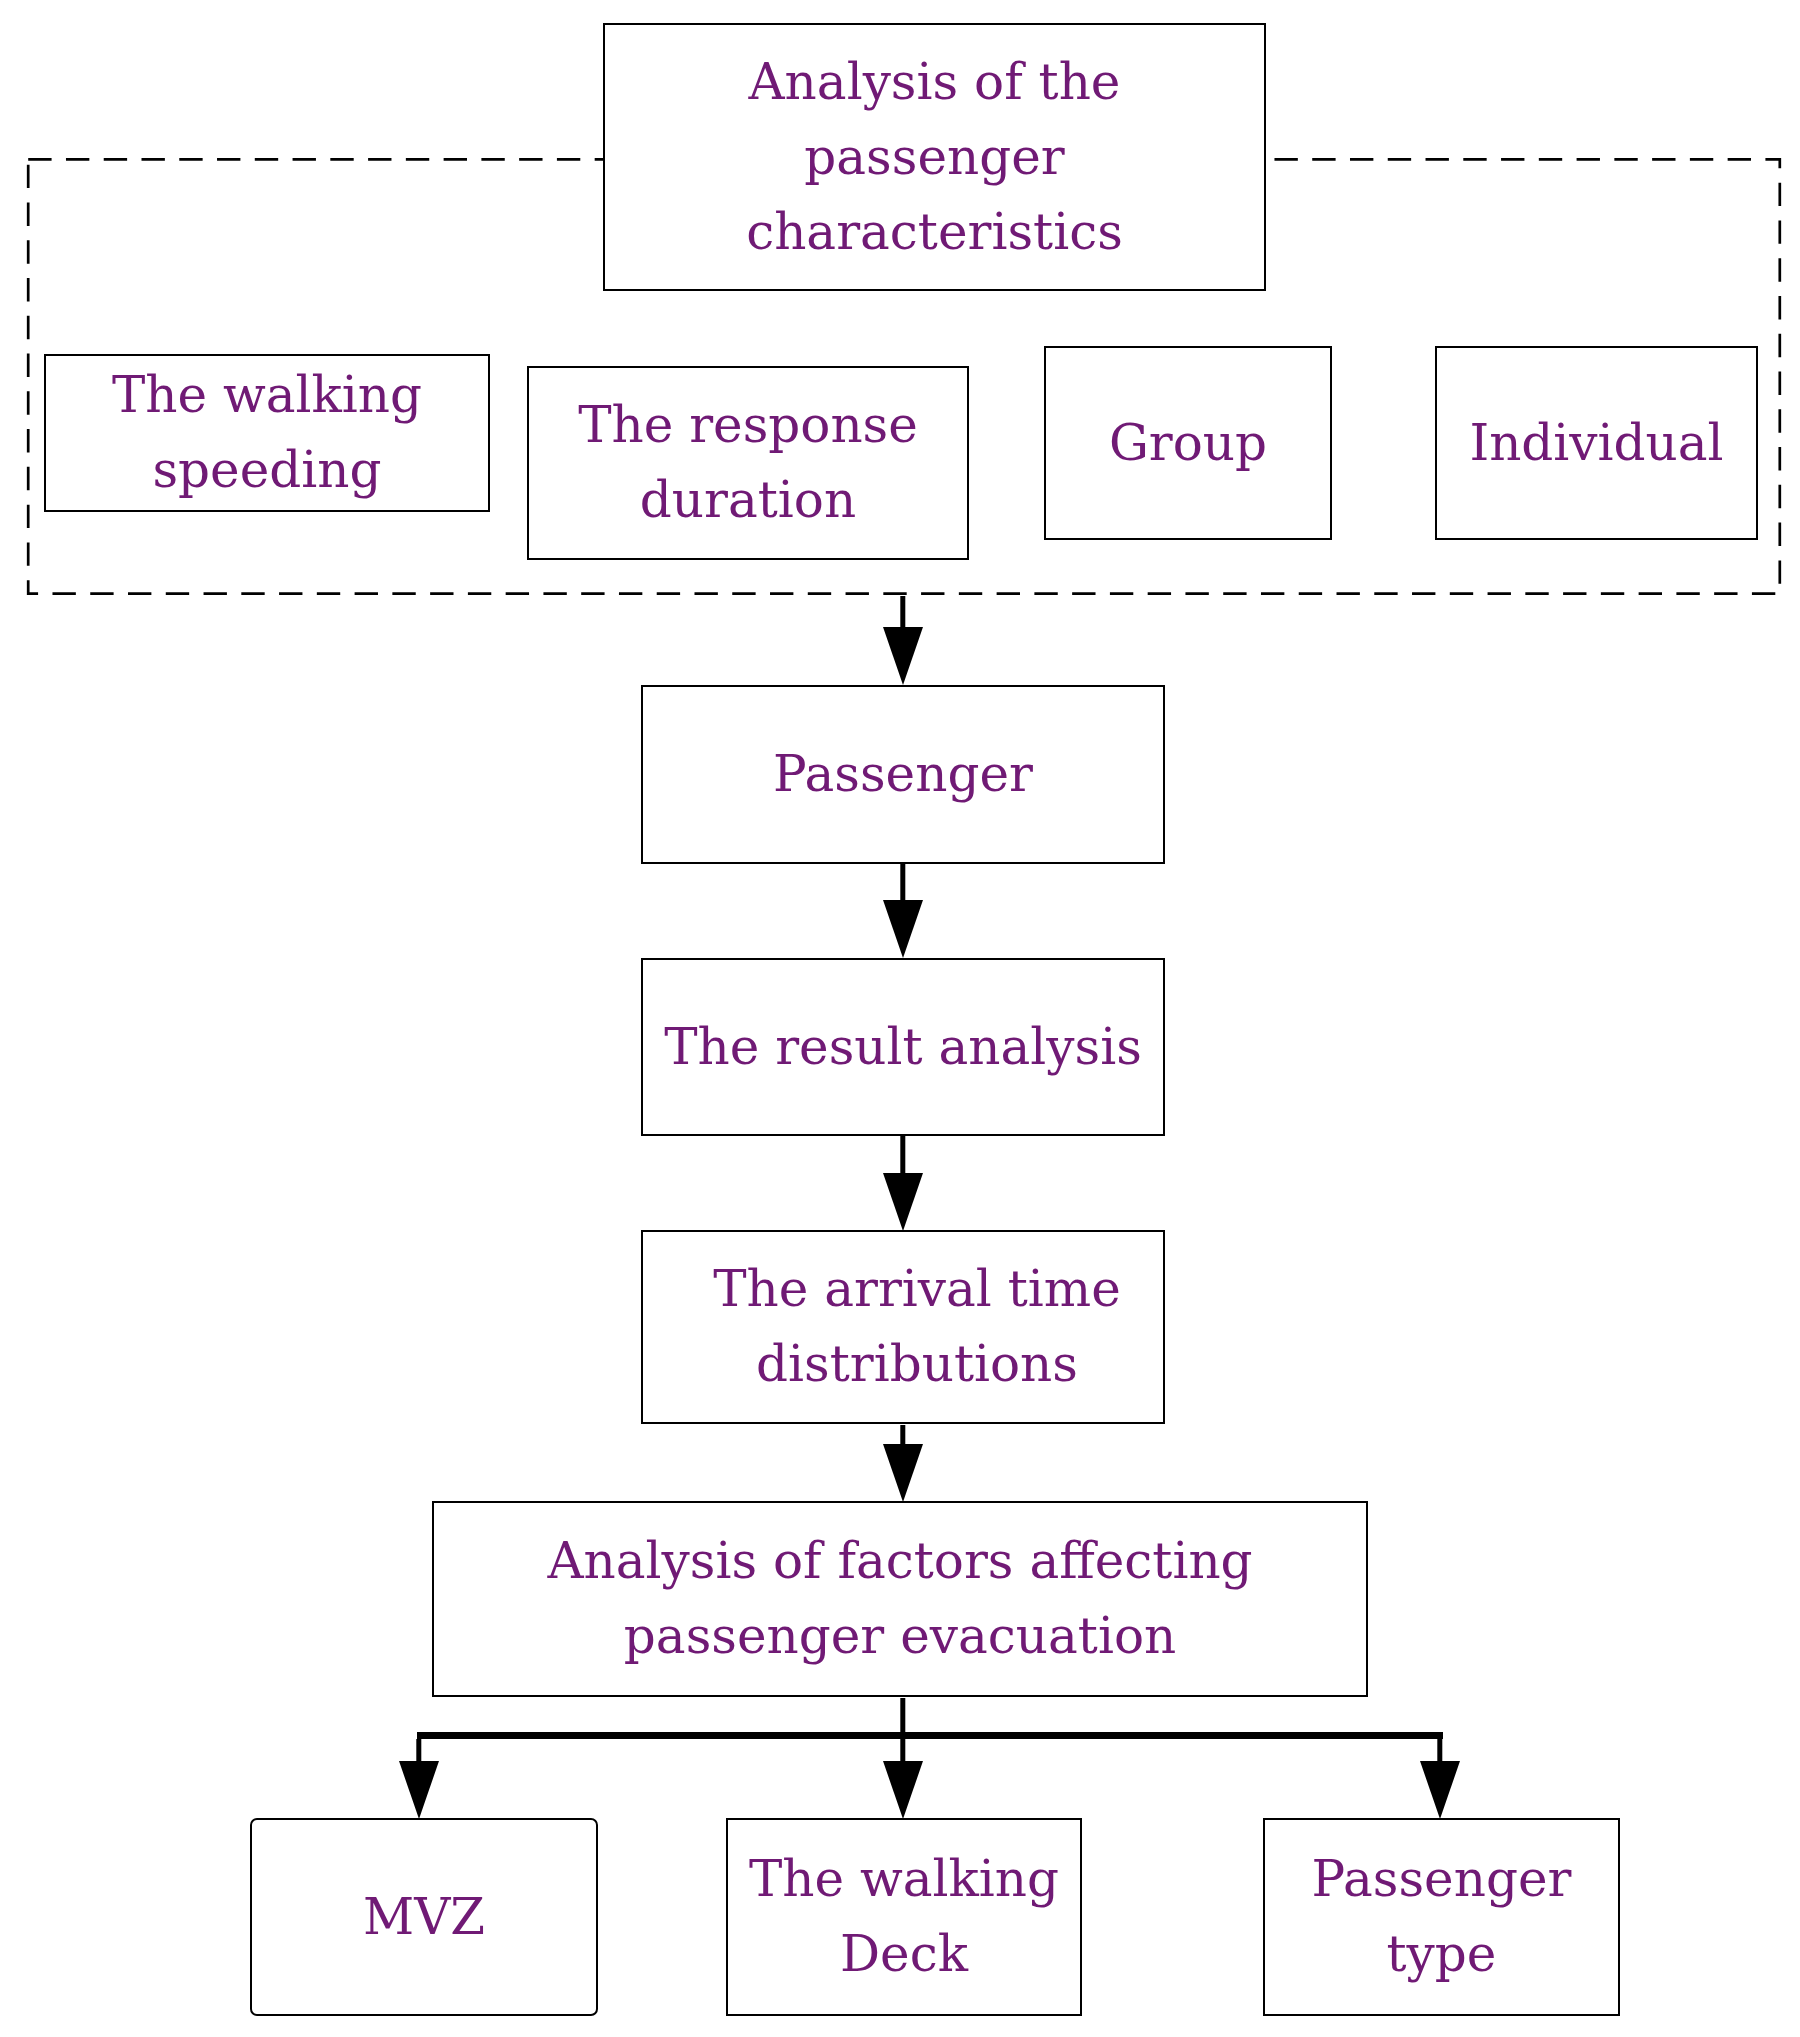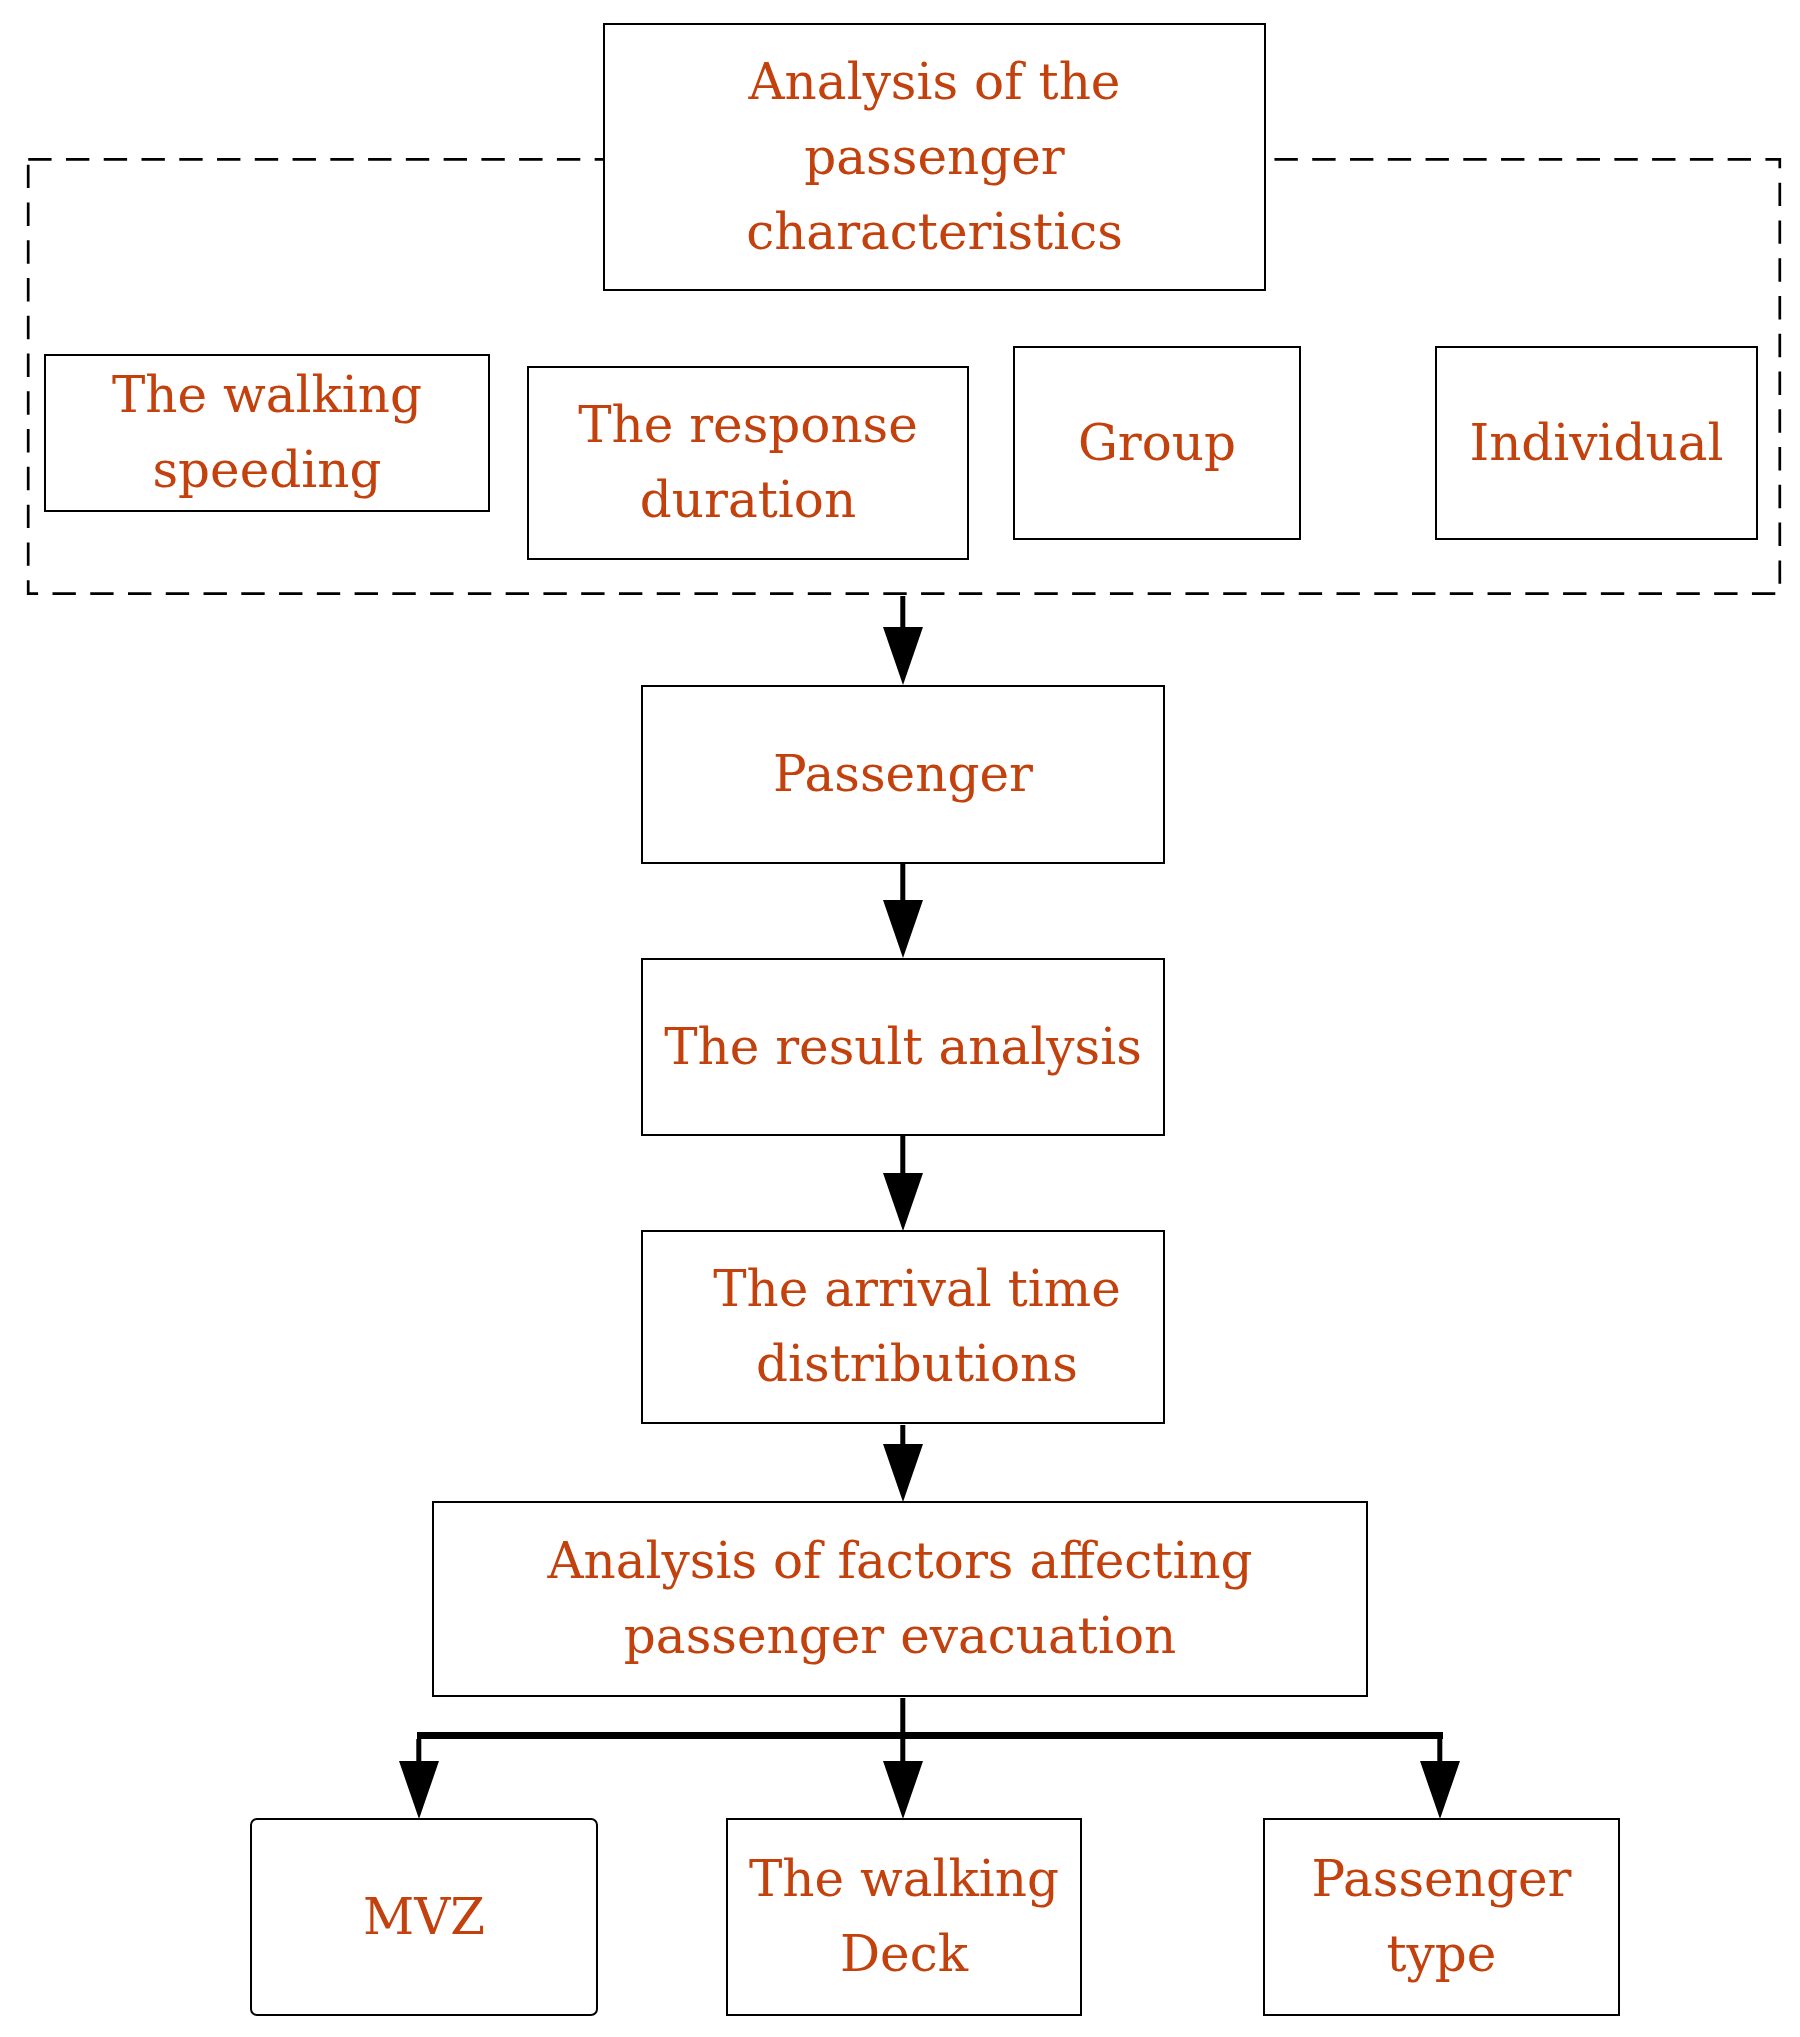--- a/index.html
+++ b/index.html
@@ -26,21 +26,21 @@
     border: 2.7px solid #000000;
     display: flex;
     align-items: center;
     justify-content: center;
   }
   .box .label {
     white-space: pre-line;
     text-align: center;
     font-size: 50px;
     line-height: 1.5;
-    color: #c2410c;
+    color: #701a75;
   }
   .dashed-rect {
     position: absolute;
     overflow: visible;
   }
   .stem-v {
     position: absolute;
     width: 5.4px;
     background: #000000;
     transform: translateX(-50%);
@@ -76,21 +76,21 @@
   </div>
 
   <div class="box" style="left:44px; top:354px; width:446px; height:158px;">
     <span class="label">The walking
 speeding</span>
   </div>
   <div class="box" style="left:527px; top:366px; width:442px; height:194px;">
     <span class="label">The response
 duration</span>
   </div>
-  <div class="box" style="left:1013px; top:346px; width:288px; height:194px;justify-content:center;">
+  <div class="box" style="left:1044px; top:346px; width:288px; height:194px;justify-content:center;">
     <span class="label">Group</span>
   </div>
   <div class="box" style="left:1410px; top:346px; width:323px; height:194px;margin-left:25px;">
     <span class="label">Individual</span>
   </div>
 
   <div>
     <div class="stem-v" style="left:903px; top:596px; height:34px;"></div>
     <div class="arrowhead-down" style="left:903px; top:627px;"></div>
   </div>

